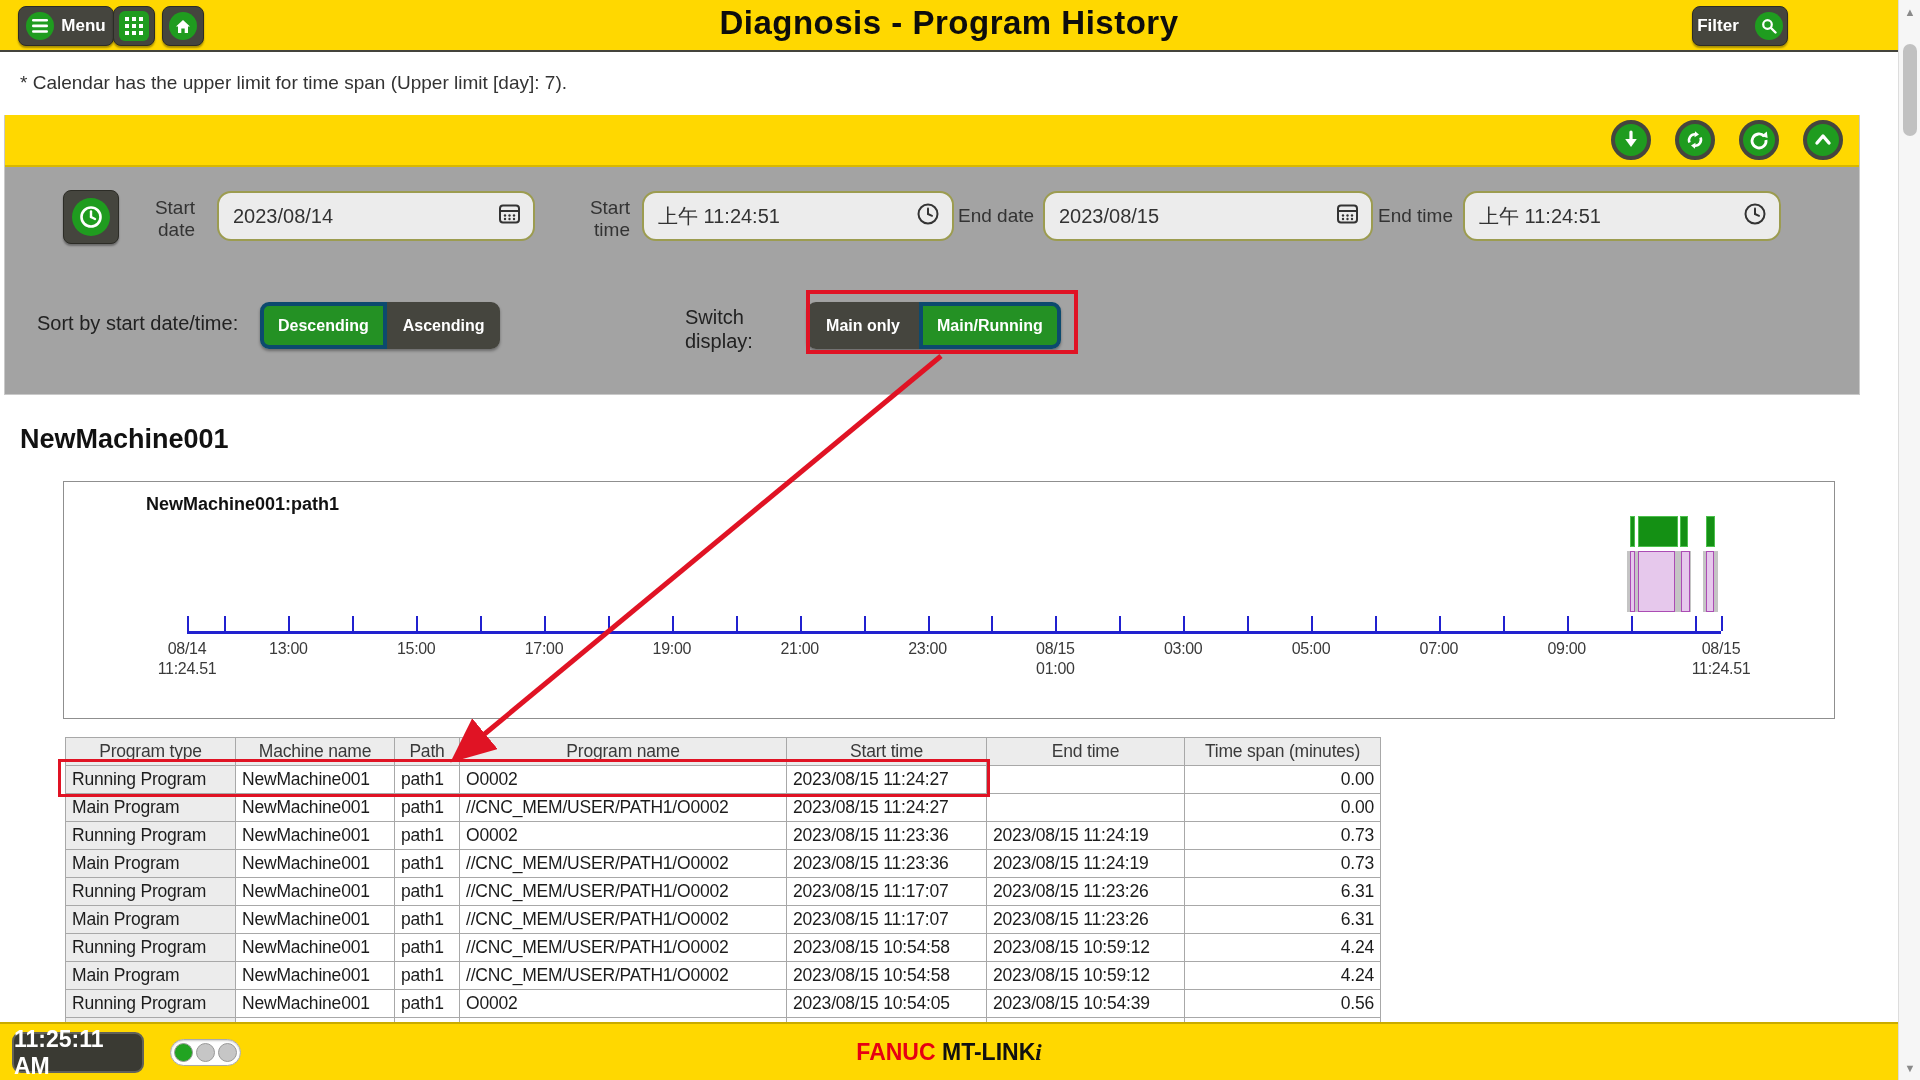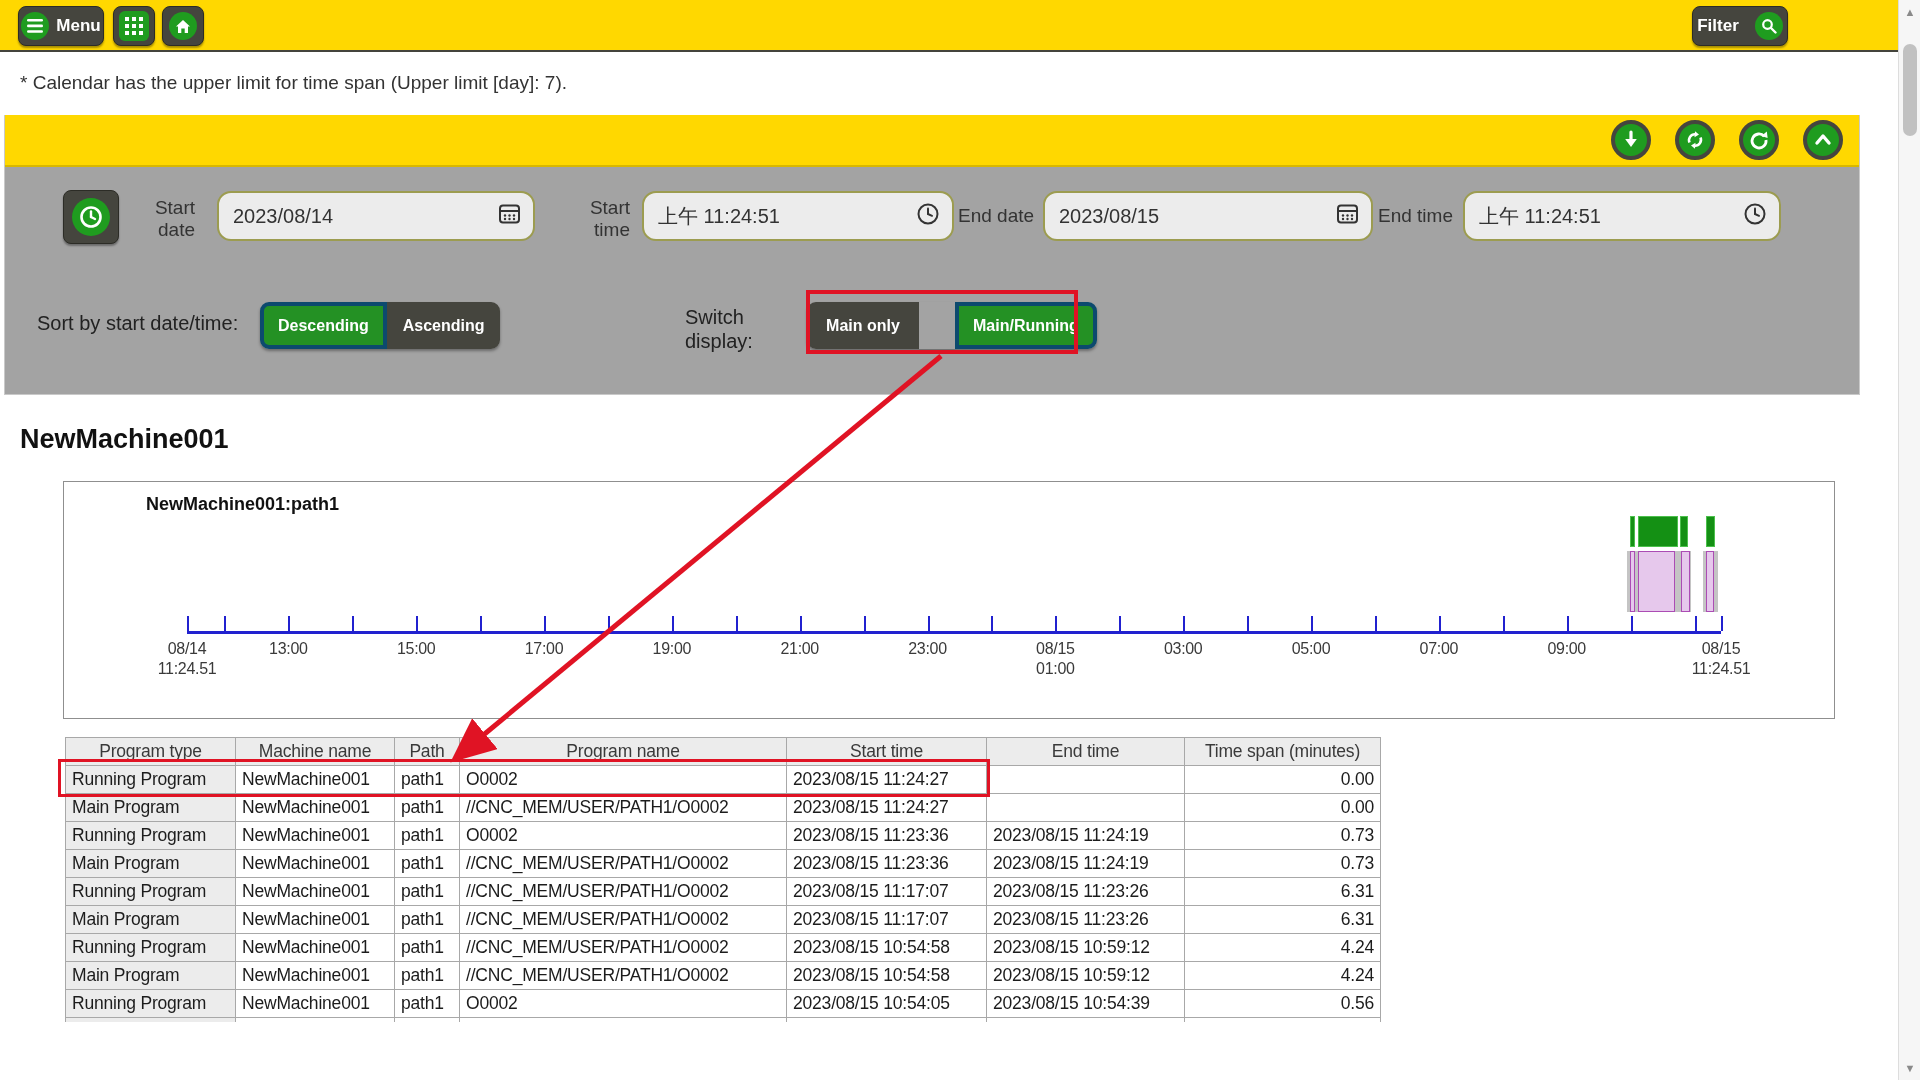--- a/index.html
+++ b/index.html
@@ -8,21 +8,21 @@
   .page { position:relative; width:1920px; height:1080px; overflow:hidden; background:#fff; }
 
   
   .header { position:absolute; left:0; top:0; width:1898px; height:52px;
     background:#ffd800; border-bottom:2px solid #44443c; z-index:5; }
   .page-title { position:absolute; left:0; right:0; top:4px; text-align:center;
     font-size:33px; font-weight:bold; color:#0d0d0d; letter-spacing:.5px; }
   .btn-dark { position:absolute; top:6px; height:40px; background:#45453e;
     border:1px solid #2c2c26; border-radius:8px; box-shadow:0 2px 2px rgba(0,0,0,.35);
     display:flex; align-items:center; justify-content:center; cursor:pointer; }
-  .menu-btn { left:18px; width:86px; gap:7px; }
+  .menu-btn { left:18px; width:96px; gap:7px; }
   .menu-btn .lbl { color:#fff; font-size:17px; font-weight:bold; }
   .grid-btn { left:113px; width:42px; }
   .home-btn { left:162px; width:42px; }
   .filter-btn { right:110px; width:96px; gap:16px; }
   .filter-btn .lbl { color:#fff; font-size:17px; font-weight:bold; }
   .gcirc { width:28px; height:28px; border-radius:50%; background:#1f9c1f;
     display:flex; align-items:center; justify-content:center; flex:0 0 auto; }
   .gsq { width:30px; height:30px; border-radius:6px; background:#1f9c1f;
     display:flex; align-items:center; justify-content:center; }
 
@@ -115,20 +115,21 @@
   
   .anno-box { position:absolute; border:4px solid #e01324; z-index:30; pointer-events:none; }
   .anno-svg { position:absolute; left:0; top:0; width:1920px; height:1080px; z-index:30; pointer-events:none; }
 </style>
 </head>
 <body>
 
 <div class="page">
 
   <div class="header">
+    <div class="page-title">Diagnosis - Program History</div>
 
     <div class="btn-dark menu-btn">
       <span class="gcirc">
         <svg width="16" height="14" viewBox="0 0 16 14">
             <g fill="#fff">
               <rect y="0" width="16" height="2.6" rx="1.3"></rect>
               <rect y="5.6" width="16" height="2.6" rx="1.3"></rect>
               <rect y="11.2" width="16" height="2.6" rx="1.3"></rect>
             </g>
           </svg>
@@ -277,21 +278,21 @@
       </span>
     </div>
 
     <div class="row2-label" style="left:32px; top:196px;">Sort by start date/time:</div>
     <div class="seg" style="left:255px; top:187px;">
         <div class="seg-btn sel">Descending</div>
         <div class="seg-btn">Ascending</div>
       </div>
 
     <div class="row2-label" style="left:680px; top:190px; width:96px;">Switch display:</div>
-    <div class="seg" style="left:802px; top:187px;gap:36px;">
+    <div class="seg" style="left:802px; top:187px;">
         <div class="seg-btn">Main only</div>
         <div class="seg-btn sel">Main/Running</div>
       </div>
   </div>
 
   <div class="machine-title">NewMachine001</div>
 
   <div class="chart-card">
     <div class="chart-title">NewMachine001:path1</div>
     <div class="axis-zone">
@@ -461,20 +462,31 @@
             <td class="c2">path1</td>
             <td class="c3">//CNC_MEM/USER/PATH1/O0002</td>
             <td class="c4">2023/08/15 10:54:05</td>
             <td class="c5">2023/08/15 10:54:39</td>
             <td class="c6">0.56</td>
           </tr>
         </tbody>
     </table>
   </div>
 
+  <div class="footer">
+    <div class="clock-box">11:25:11 AM</div>
+    <div class="lights">
+        <span class="light" style="background: rgb(34, 164, 34);"></span>
+        <span class="light" style="background: rgb(198, 198, 198);"></span>
+        <span class="light" style="background: rgb(198, 198, 198);"></span>
+      </div>
+    <div class="brand">
+      <span class="fanuc">FANUC</span><span class="mtlink"> MT-LINK</span><span class="iit">i</span>
+    </div>
+  </div>
 
   <div class="scrollbar">
     <div class="sb-arrow" style="top:2px;">▲</div>
     <div class="sb-thumb"></div>
     <div class="sb-arrow" style="bottom:2px;">▼</div>
   </div>
 
   <div class="anno-box" style="left:806px; top:290px; width:272px; height:64px;"></div>
   <div class="anno-box" style="left:58px; top:759px; width:932px; height:38px; border-width:3px;"></div>
   <svg class="anno-svg">

